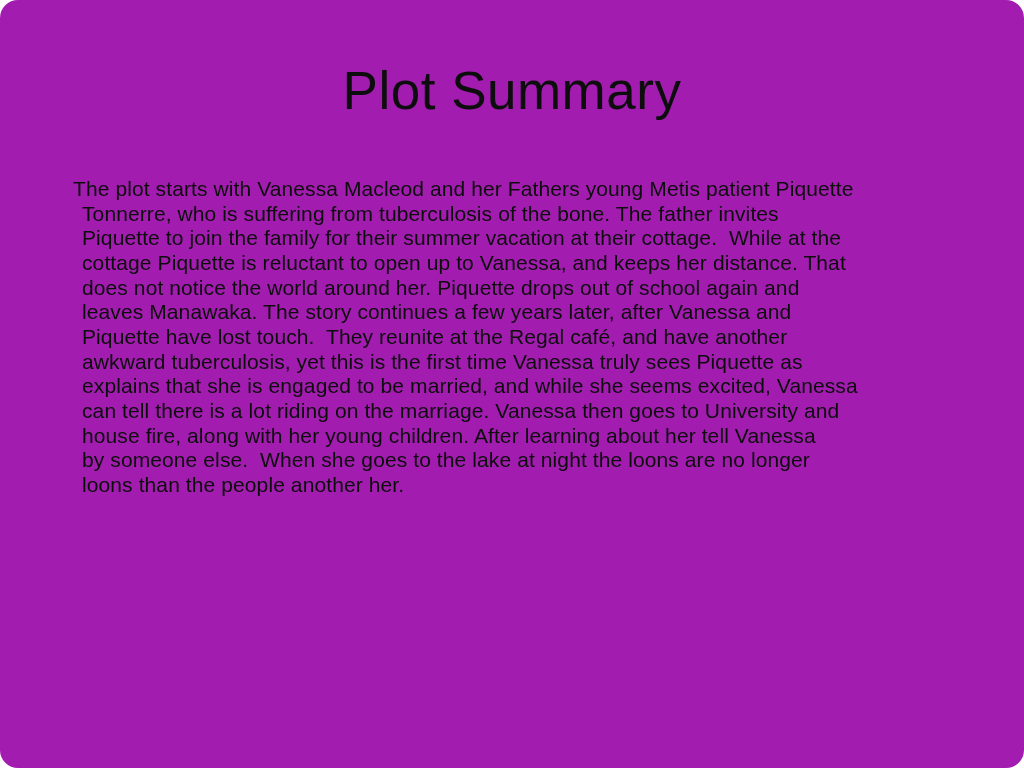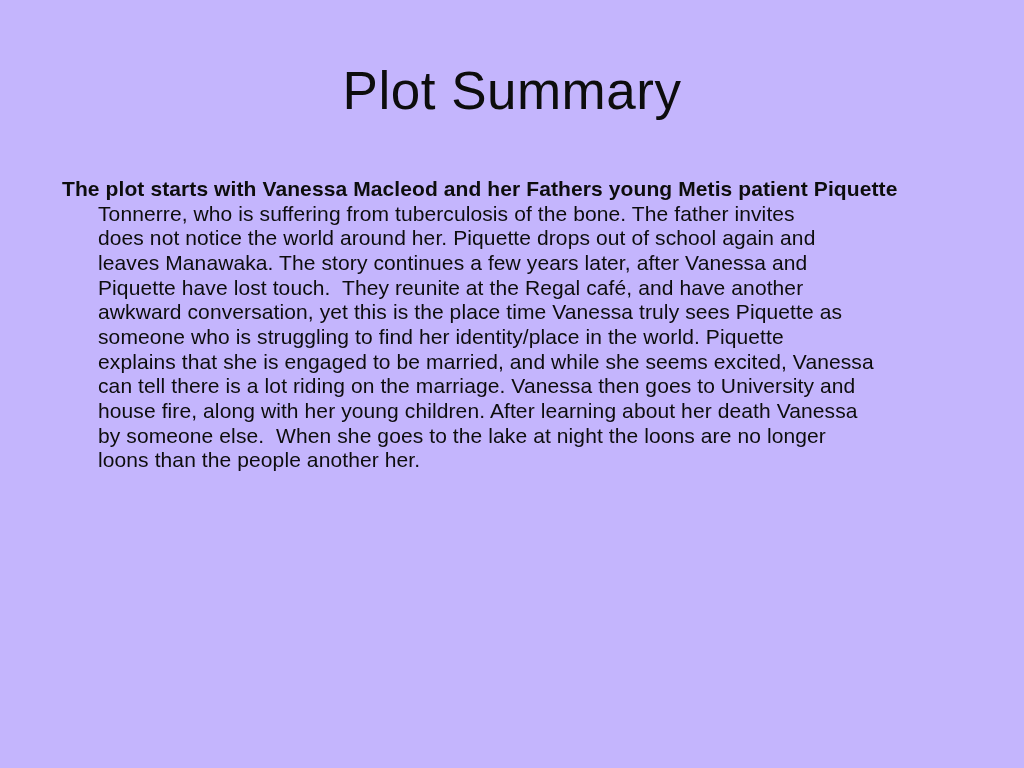--- a/index.html
+++ b/index.html
@@ -3,23 +3,24 @@
 <meta charset="utf-8">
 <style>
   html, body {
     margin: 0;
     padding: 0;
   }
   .slide {
     position: relative;
     width: 1024px;
     height: 768px;
-    background: #c4b5fd;
+    background: #a21caf;
     overflow: hidden;
     font-family: "Liberation Sans", sans-serif;
+    border-radius: 18px;
   }
   .title {
     position: absolute;
     top: 58px;
     left: 0;
     width: 1024px;
     margin: 0;
     text-align: center;
     font-size: 53px;
     font-weight: 400;
@@ -32,39 +33,39 @@
     top: 177px;
     left: 62px;
     width: 910px;
     color: #0d0d0d;
   }
   .paragraph .line {
     font-size: 21px;
     line-height: 24.65px;
     letter-spacing: 0.1px;
     white-space: pre;
-    margin-left: 36px; 
+    margin-left: 20px; 
   }
   .paragraph .line.first {
-    margin-left: 0;
-    font-weight: bold;
+    margin-left: 11px;
   }
 </style>
 </head>
 <body>
 
 <div class="slide">
   <h1 class="title">Plot Summary</h1>
   <div class="paragraph" id="paragraph">
       <div class="line first">The plot starts with Vanessa Macleod and her Fathers young Metis patient Piquette</div>
       <div class="line">Tonnerre, who is suffering from tuberculosis of the bone. The father invites</div>
+      <div class="line">Piquette to join the family for their summer vacation at their cottage.  While at the</div>
+      <div class="line">cottage Piquette is reluctant to open up to Vanessa, and keeps her distance. That</div>
       <div class="line">does not notice the world around her. Piquette drops out of school again and</div>
       <div class="line">leaves Manawaka. The story continues a few years later, after Vanessa and</div>
       <div class="line">Piquette have lost touch.  They reunite at the Regal café, and have another</div>
-      <div class="line">awkward conversation, yet this is the place time Vanessa truly sees Piquette as</div>
-      <div class="line">someone who is struggling to find her identity/place in the world. Piquette</div>
+      <div class="line">awkward tuberculosis, yet this is the first time Vanessa truly sees Piquette as</div>
       <div class="line">explains that she is engaged to be married, and while she seems excited, Vanessa</div>
       <div class="line">can tell there is a lot riding on the marriage. Vanessa then goes to University and</div>
-      <div class="line">house fire, along with her young children. After learning about her death Vanessa</div>
+      <div class="line">house fire, along with her young children. After learning about her tell Vanessa</div>
       <div class="line">by someone else.  When she goes to the lake at night the loons are no longer</div>
       <div class="line">loons than the people another her.</div>
     </div>
 </div>
 
 </body></html>

